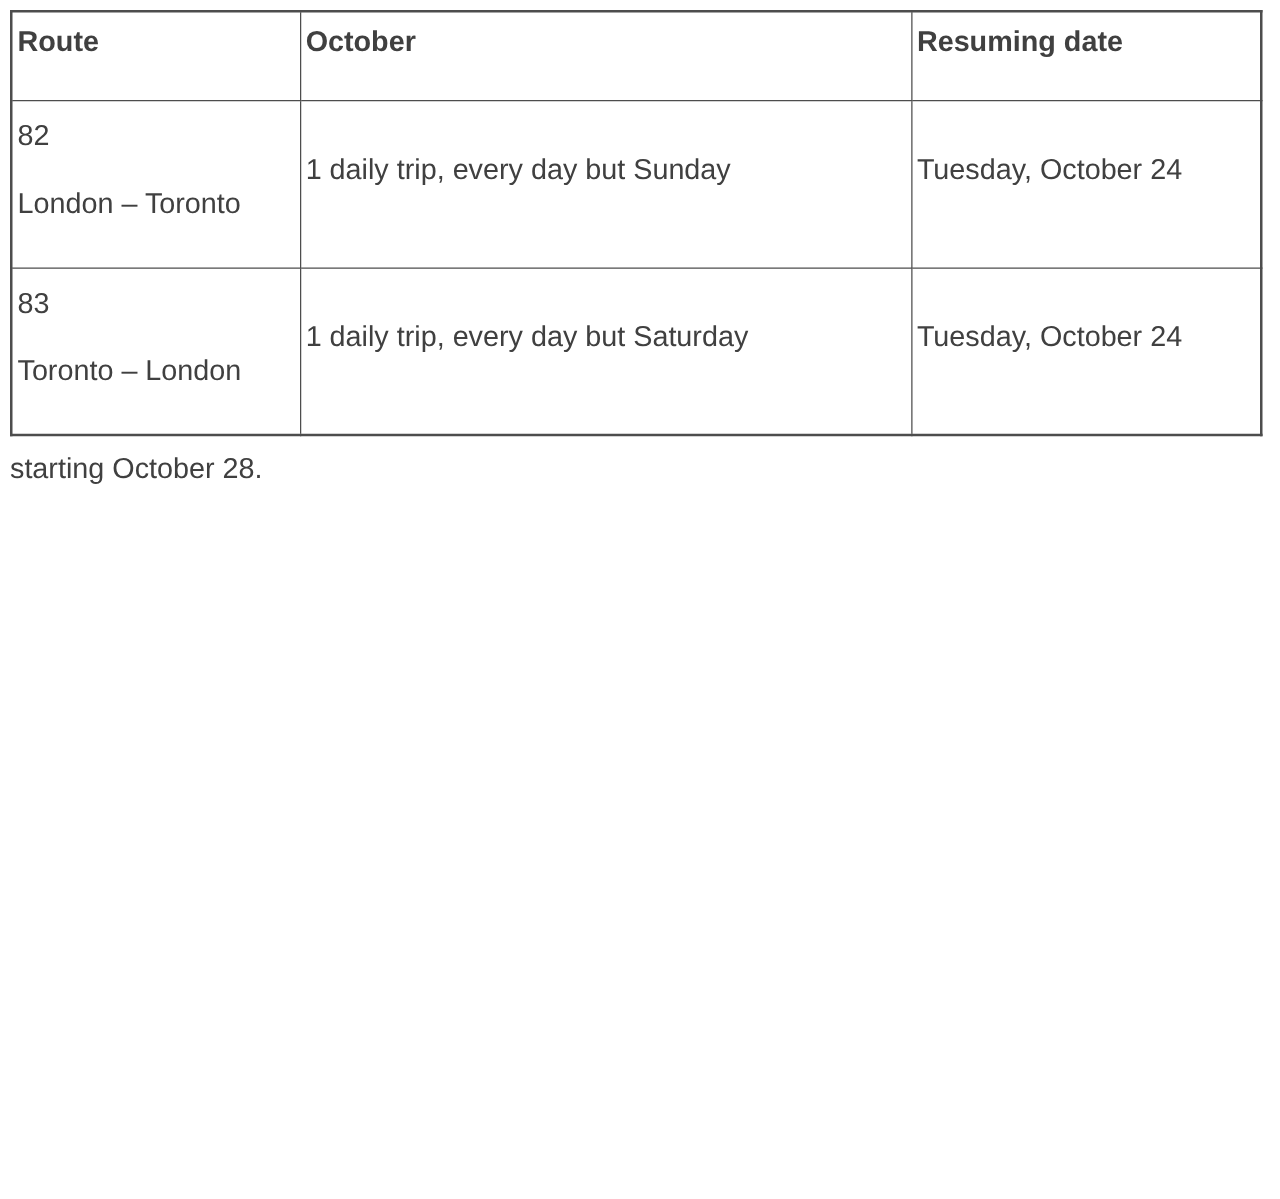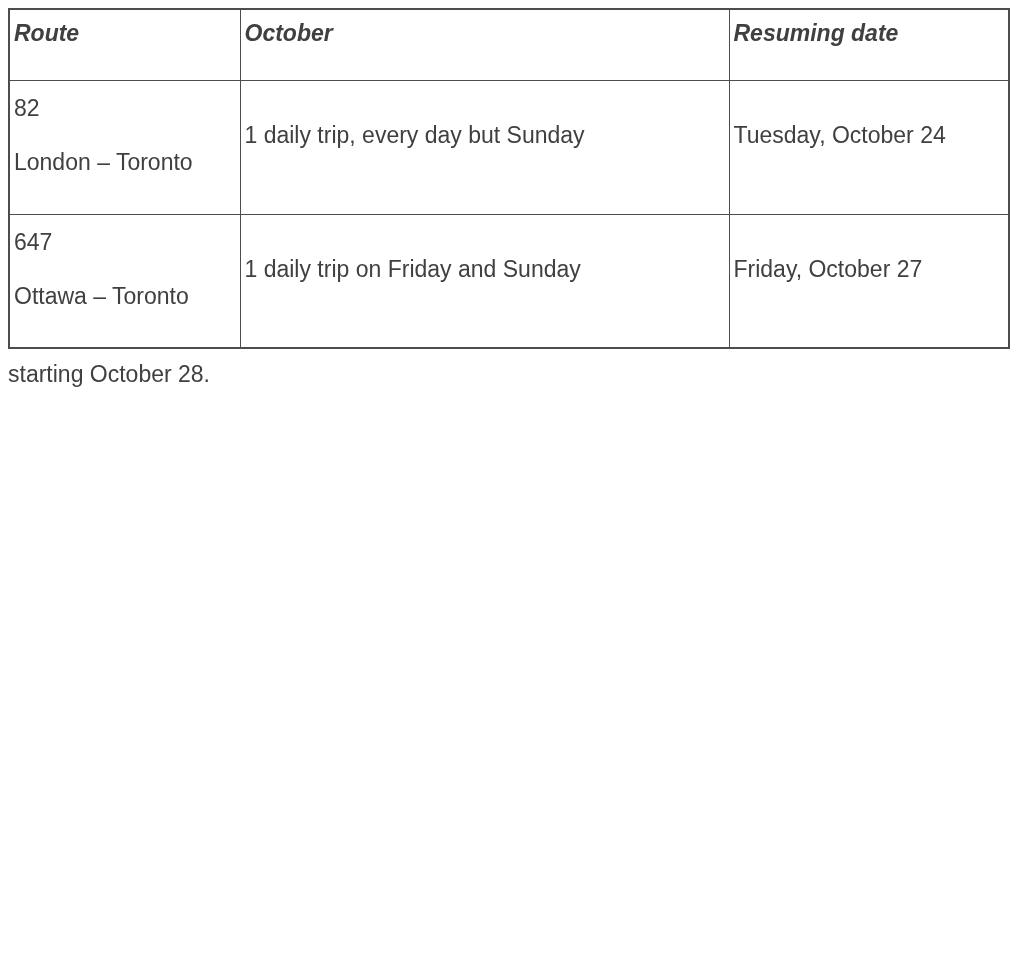--- a/index.html
+++ b/index.html
@@ -28,21 +28,21 @@
   th, td {
     border: 1px solid #4d4d4d;
     vertical-align: middle;
     text-align: left;
     padding: 0 4px;
     font-size: 23px;
     line-height: 30px;
     font-weight: 400;
     overflow: hidden;
   }
-  th { font-weight: 700; height: 71px; font-style: italic; }
+  th { font-weight: 700; height: 71px; }
   td { height: 134px; }
   th p, td p { margin: 0 0 24px 0; }
   .footnote {
     margin: 7px 0 0 0;
     max-width: 935px;
     font-size: 23px;
     line-height: 37px;
     color: #404040;
   }
   .footnote span { display: block; }
@@ -78,36 +78,36 @@
       <p>London – Toronto</p>
     </td>
     <td>
       <p>1 daily trip, every day but Sunday</p>
     </td>
     <td>
       <p>Tuesday, October 24</p>
     </td>
   </tr>
 
+  <tr>
+    <td>
+      <p>83</p>
+      <p>Toronto – London</p>
+    </td>
+    <td>
+      <p>1 daily trip, every day but Saturday</p>
+    </td>
+    <td>
+      <p>Tuesday, October 24</p>
+    </td>
+  </tr>
 
 
 
 
-  <tr>
-    <td>
-      <p>647</p>
-      <p>Ottawa – Toronto</p>
-    </td>
-    <td>
-      <p>1 daily trip on Friday and Sunday</p>
-    </td>
-    <td>
-      <p>Friday, October 27</p>
-    </td>
-  </tr>
 </tbody>
   </table>
 
   <p class="footnote">
     <span>starting October 28.</span>
   </p>
 
 </div>
 
 </body></html>

